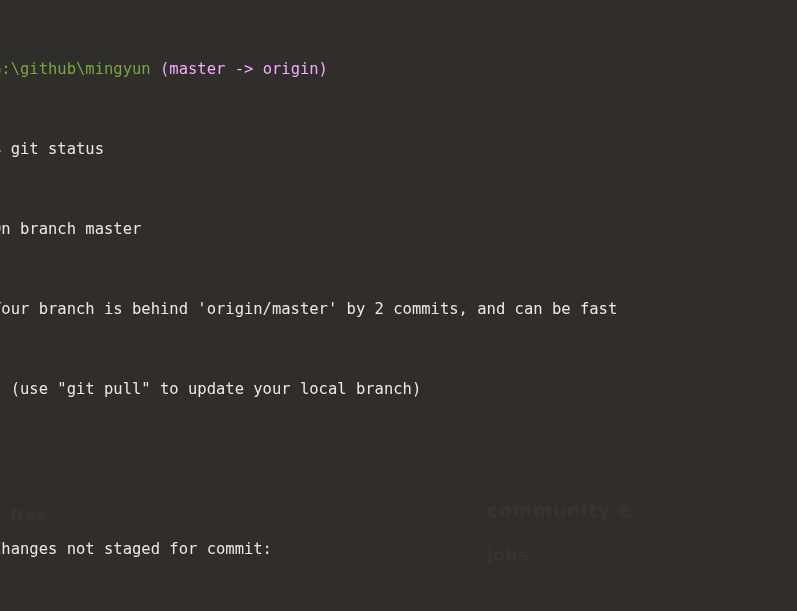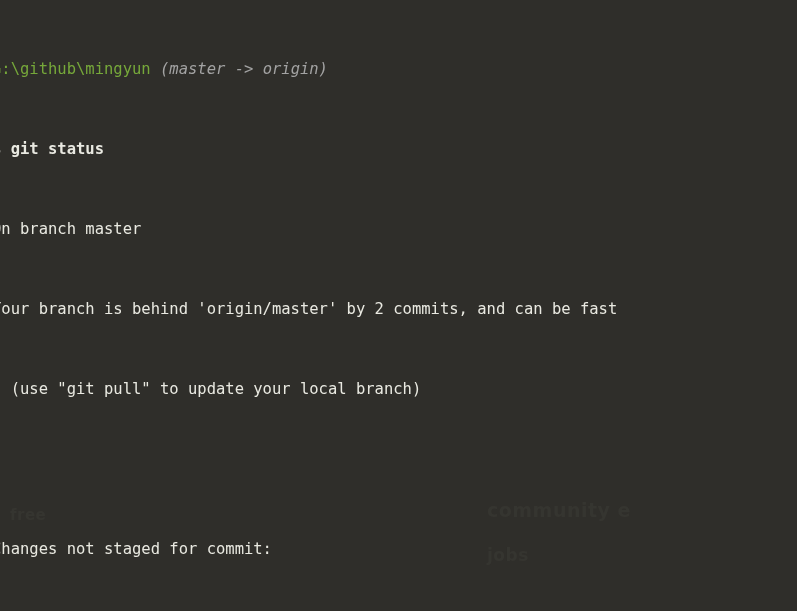--- a/index.html
+++ b/index.html
@@ -25,22 +25,22 @@
     top: -1px;
     width: 900px;
     white-space: pre;
   }
   .line {
     height: 20px;
     white-space: pre;
     color: #e9e9e1;
   }
   .c-green  { color: #76a83a; }
-  .c-yellow { color: #a3a3a3; font-style: italic; }
-  .c-white  { color: #e9e9e1; font-weight: bold; }
+  .c-yellow { color: #f0abfc; }
+  .c-white  { color: #e9e9e1; }
 
   
   .ghost {
     position: absolute;
     color: rgba(200, 200, 190, 0.045);
     font-family: "DejaVu Sans", "Liberation Sans", sans-serif;
     white-space: pre;
     pointer-events: none;
     letter-spacing: 0.5px;
   }

